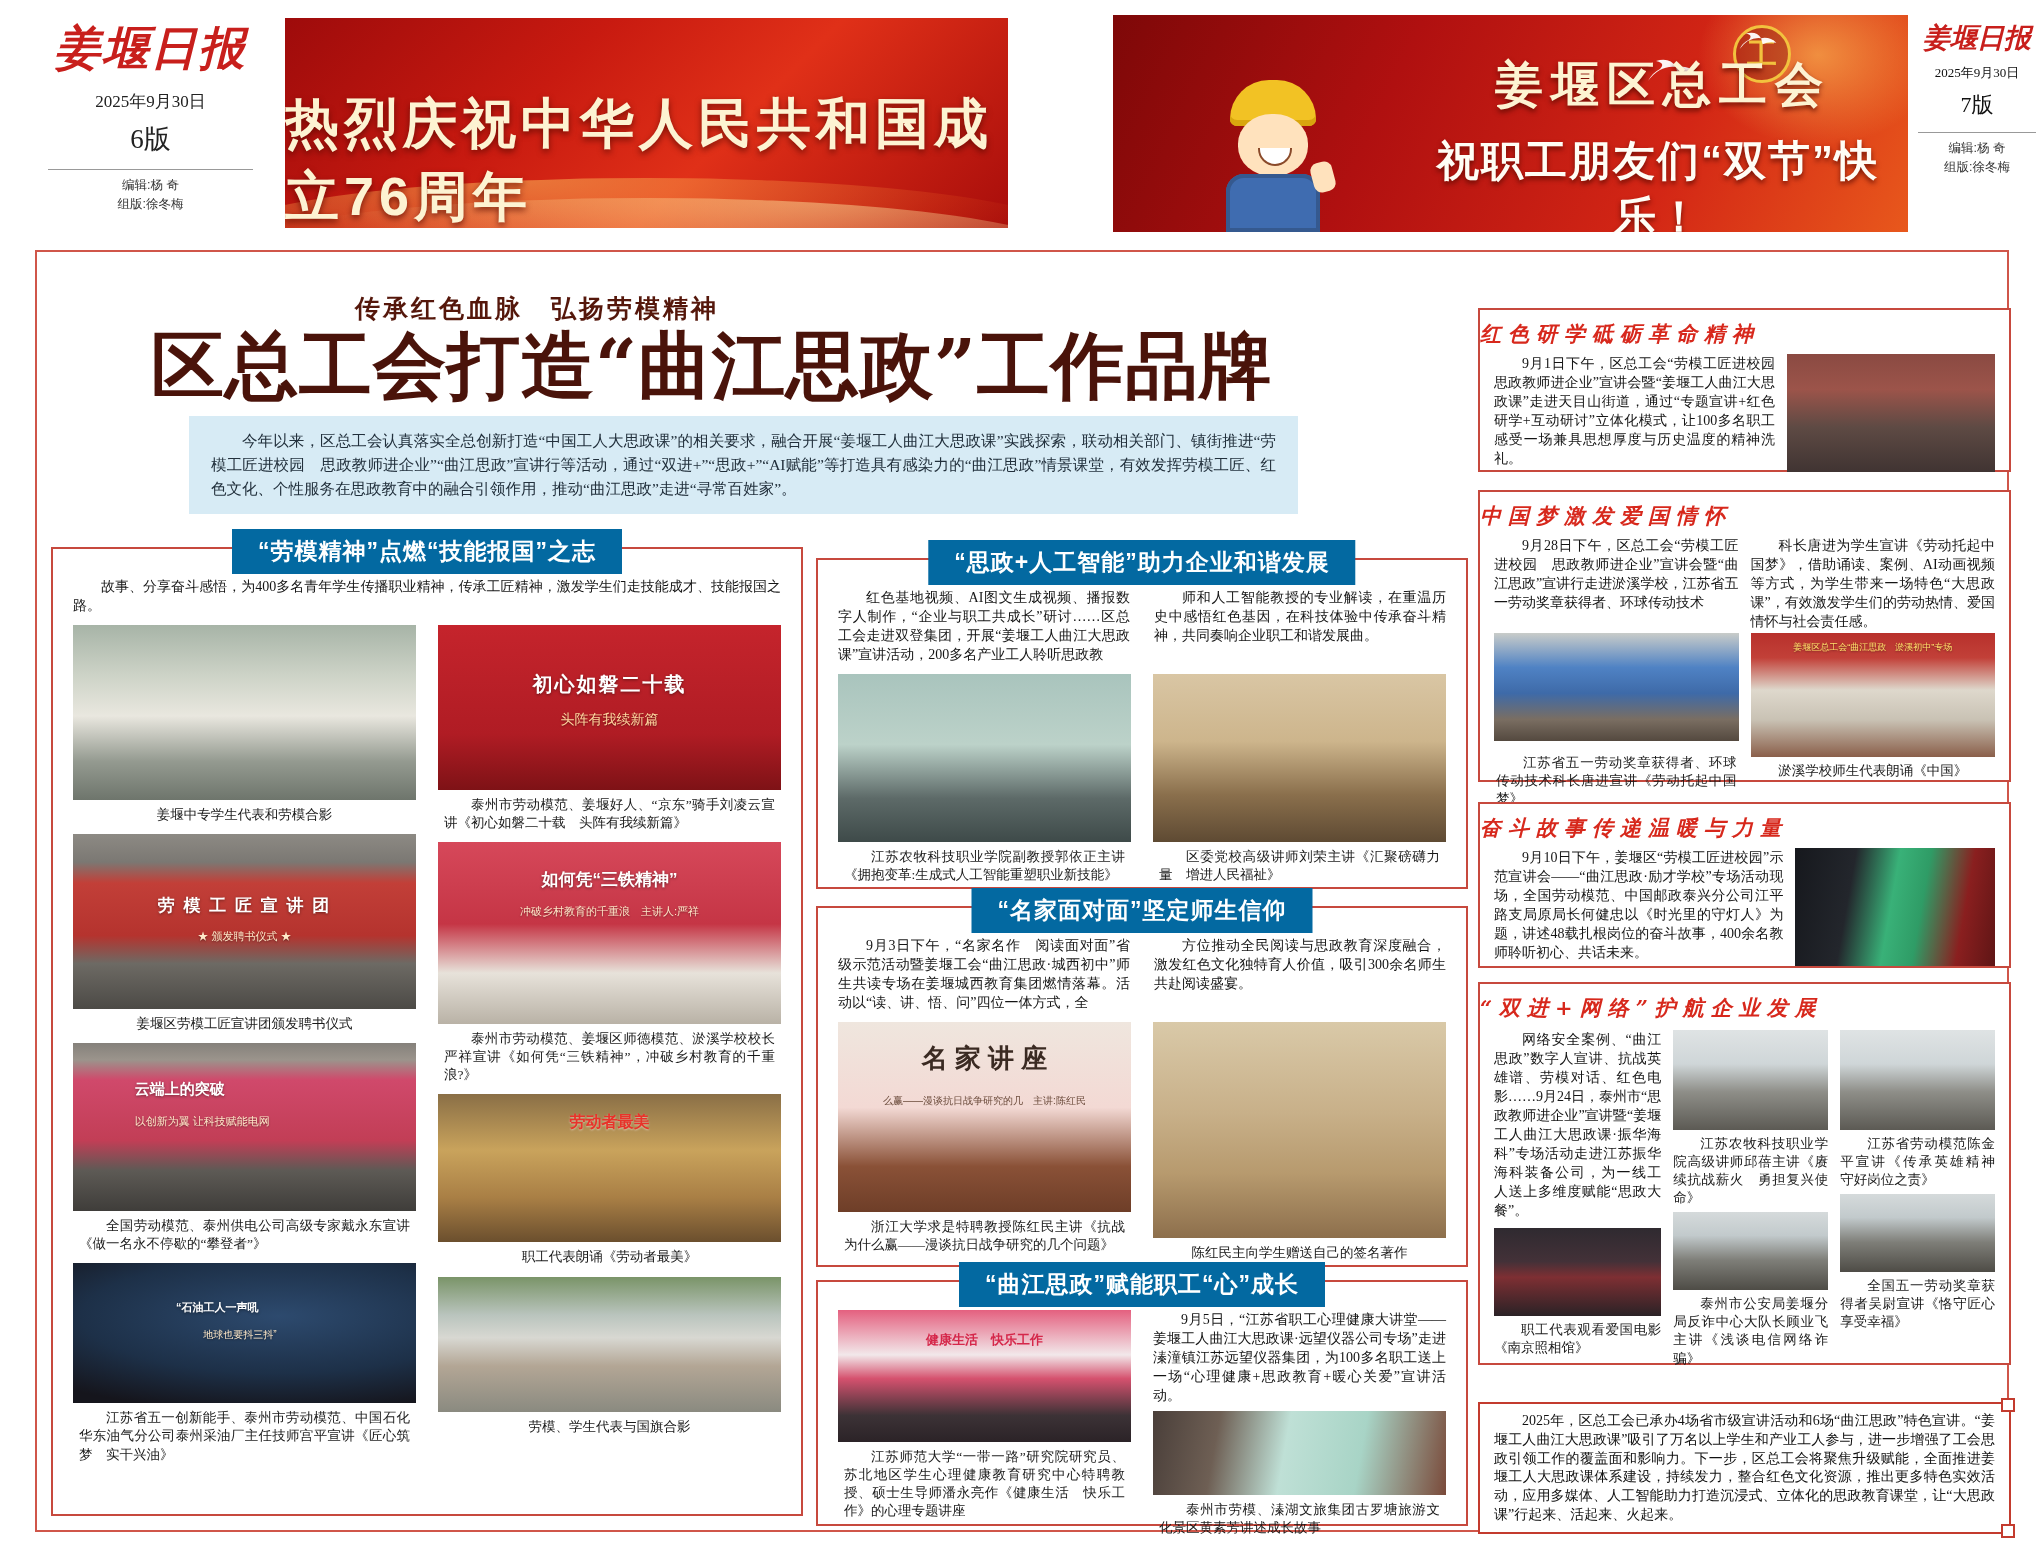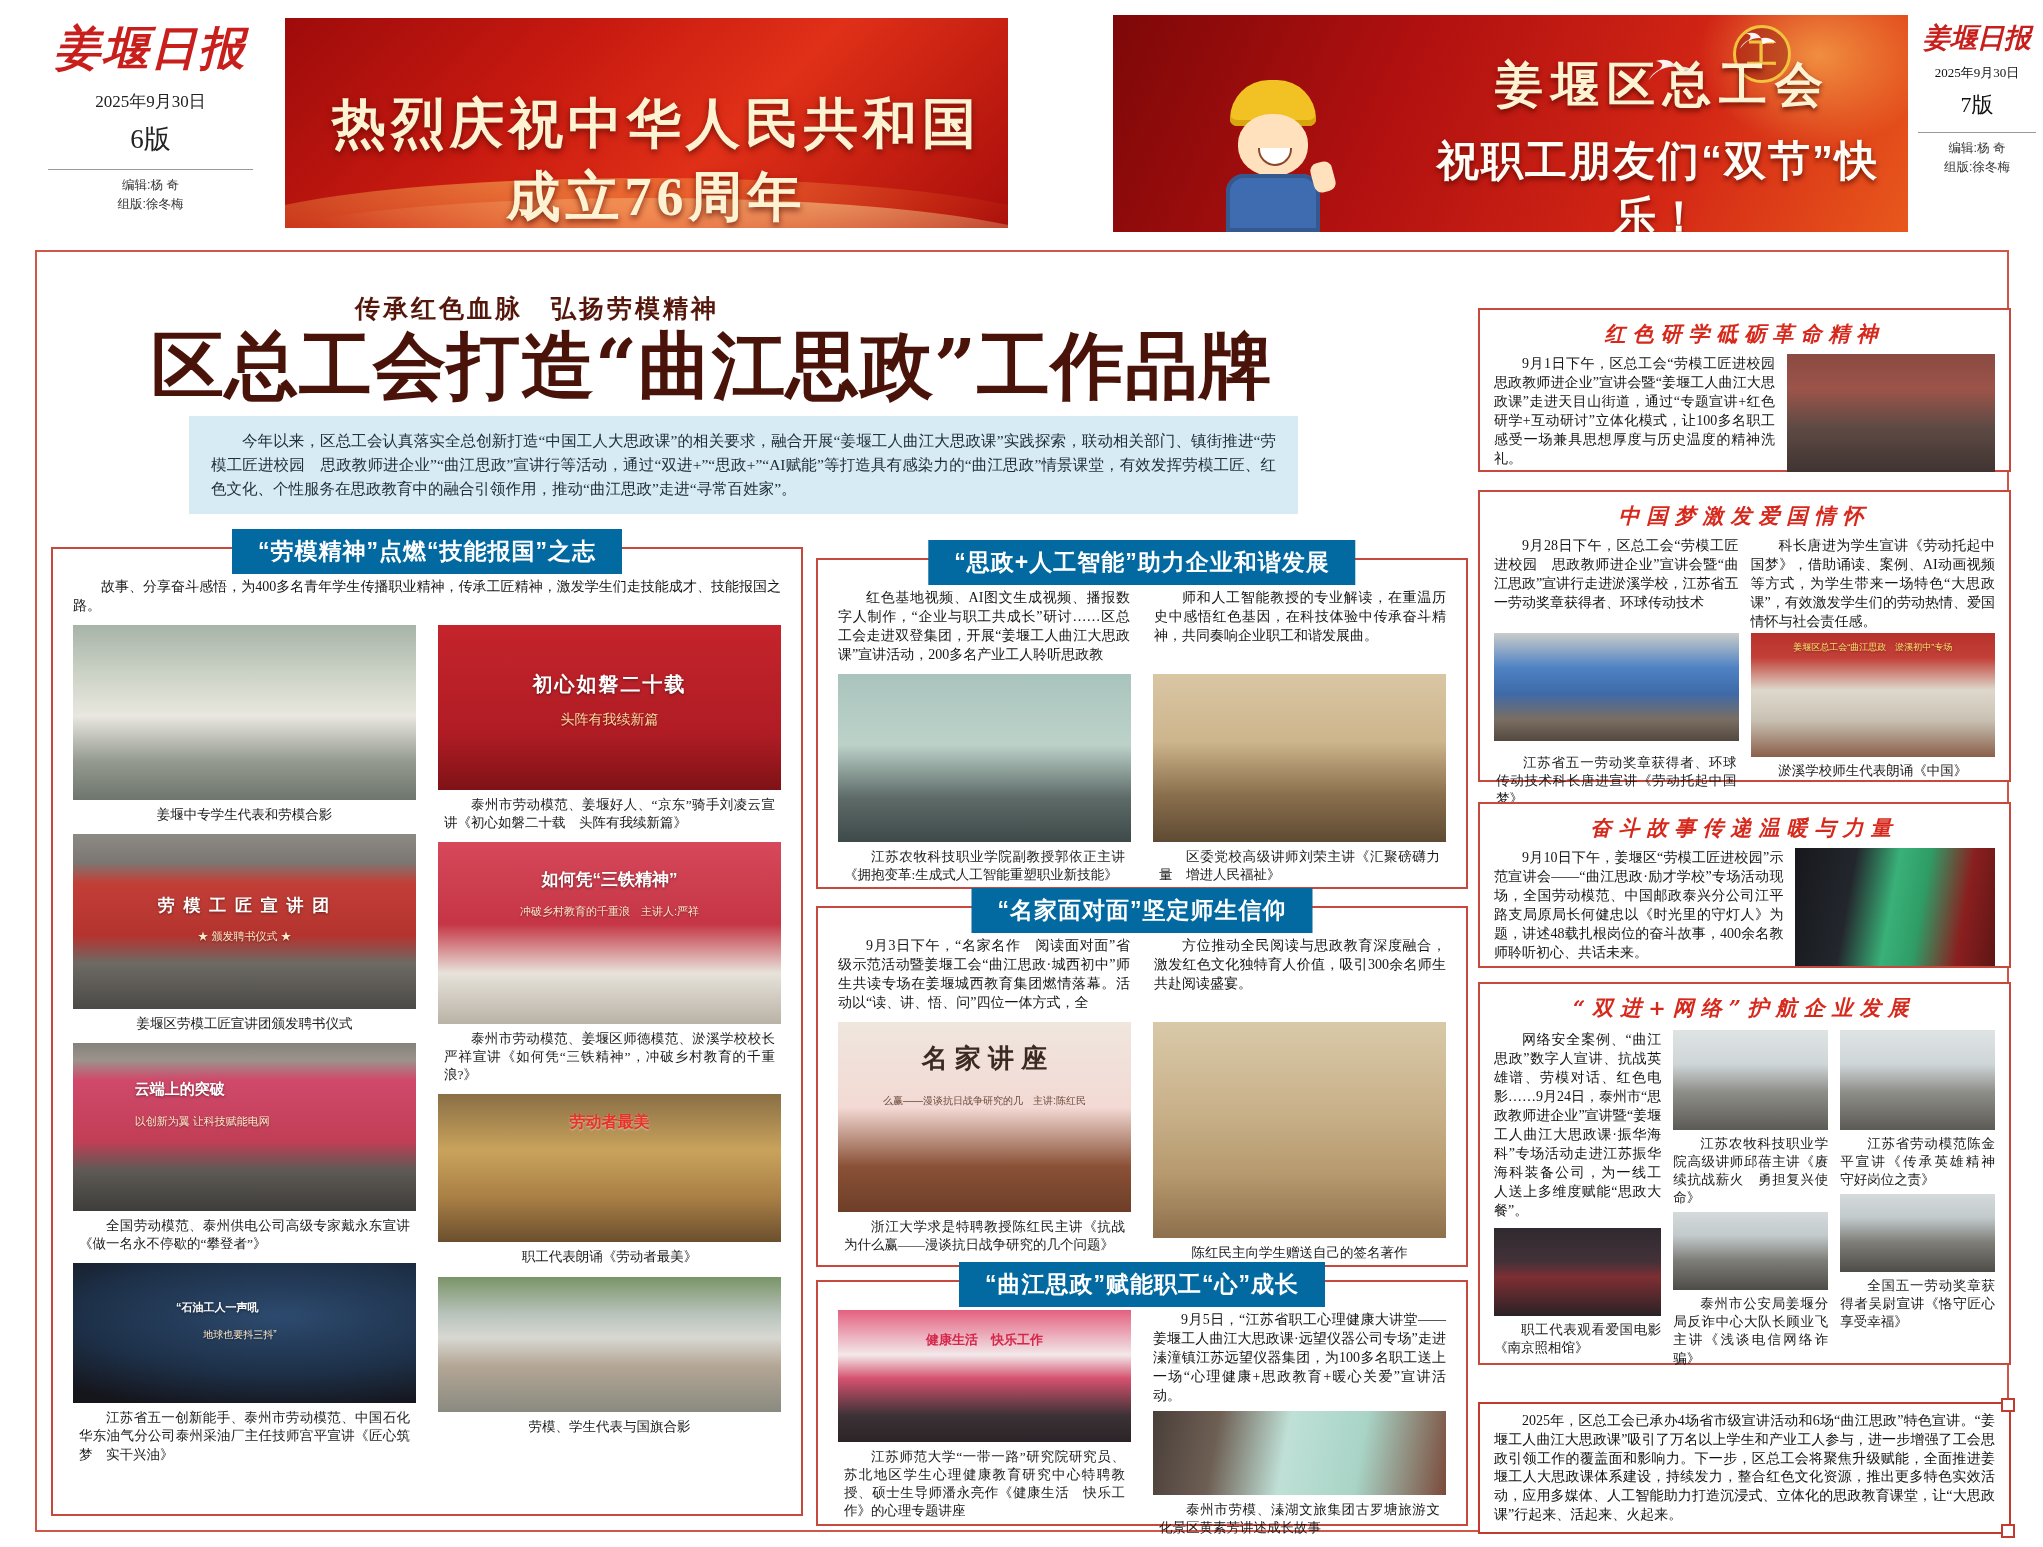--- a/index.html
+++ b/index.html
@@ -15,23 +15,23 @@
   .mast-r{left:1918px;top:20px;width:118px;}
   .mast-r .brand{font-size:27px;}
   .mast-r .mdate{font-size:13px;margin-top:8px;}
   .mast-r .mpage{font-size:22px;margin-top:8px;}
   .meds{margin-top:12px;padding-top:6px;border-top:1px solid #999;font-size:12.5px;color:#333;
         line-height:1.55;font-family:"Liberation Sans",sans-serif;}
   
   .banner{position:absolute;overflow:hidden;}
   .banner1{left:285px;top:18px;width:723px;height:210px;
     background:linear-gradient(135deg,#9e0b0b 0%,#c81a10 35%,#e03018 60%,#a80d0b 100%);}
-  .banner1 .btext{position:absolute;left:0;right:0;top:70px;text-align:center;
-    font-family:Liberation Serif, serif;font-weight:bold;font-size:54px;letter-spacing:5px;
-    color:#fdf3d2;text-shadow:0 3px 6px rgba(90,10,0,.75);margin-left:20px;}
+  .banner1 .btext{position:absolute;left:0;right:0;top:70px;
+    font-family:Liberation Sans, sans-serif;font-weight:bold;font-size:54px;letter-spacing:5px;
+    color:#fdf3d2;text-shadow:0 3px 6px rgba(90,10,0,.75);}
   .banner1 .wave1,.banner1 .wave2{position:absolute;left:-10%;width:120%;height:120px;border-radius:50%;}
   .banner1 .wave1{bottom:-70px;background:radial-gradient(ellipse at 35% 0%,rgba(255,190,90,.55),rgba(255,120,40,.15) 55%,transparent 70%);}
   .banner1 .wave2{bottom:-90px;background:radial-gradient(ellipse at 70% 0%,rgba(255,230,160,.5),transparent 60%);}
   .banner2{left:1113px;top:15px;width:795px;height:217px;
     background:linear-gradient(115deg,#7e0808 0%,#b01010 35%,#d32615 70%,#e8581c 100%);}
   .banner2 .glow{position:absolute;right:-40px;top:-60px;width:260px;height:200px;
     background:radial-gradient(ellipse,rgba(255,200,90,.6),transparent 65%);}
   .banner2 .b2l1{position:absolute;left:330px;top:38px;width:440px;text-align:center;
     font-family:"Liberation Sans",sans-serif;font-weight:bold;font-size:48px;letter-spacing:8px;
     color:#fdf3d2;text-shadow:0 3px 5px rgba(90,10,0,.8);}
@@ -59,21 +59,21 @@
     font-weight:bold;font-size:25px;color:#55170b;letter-spacing:3px;}
   .headline{position:absolute;top:66px;left:50px;width:1250px;text-align:center;
     font-family:"DejaVu Serif",serif;font-weight:bold;font-size:73px;color:#4a130a;letter-spacing:1px;}
   .intro{position:absolute;top:164px;left:152px;width:1065px;background:#d7ebf5;
     padding:13px 22px;font-size:15.5px;line-height:1.55;color:#22303c;text-align:justify;text-indent:2em;}
   
   .box{position:absolute;border:2px solid #c7493e;background:#fff;}
   .strip{position:absolute;top:-20px;left:50%;transform:translateX(-50%);background:#0369a1;color:#fff;
     font-family:"Liberation Sans",sans-serif;font-weight:bold;font-size:23px;letter-spacing:1px;
     padding:7px 26px;white-space:nowrap;}
-  .stitle{margin:10px 0 4px;text-align:center;color:#d7281c;font-weight:bold;font-size:21px;
+  .stitle{margin:10px 0 4px;text-align:left;color:#d7281c;font-weight:bold;font-size:21px;
     letter-spacing:7px;font-family:"DejaVu Serif",serif;font-style:italic;}
   .box-laomo{left:14px;top:295px;width:748px;height:965px;}
   .box-ai{left:779px;top:306px;width:648px;height:327px;}
   .box-mj{left:779px;top:654px;width:648px;height:357px;}
   .box-xin{left:779px;top:1028px;width:648px;height:242px;}
   .rcol{left:1441px;width:529px;}
   .box-r1{top:56px;height:160px;}
   .box-r2{top:238px;height:288px;}
   .box-r3{top:550px;height:162px;}
   .box-r4{top:730px;height:379px;}

